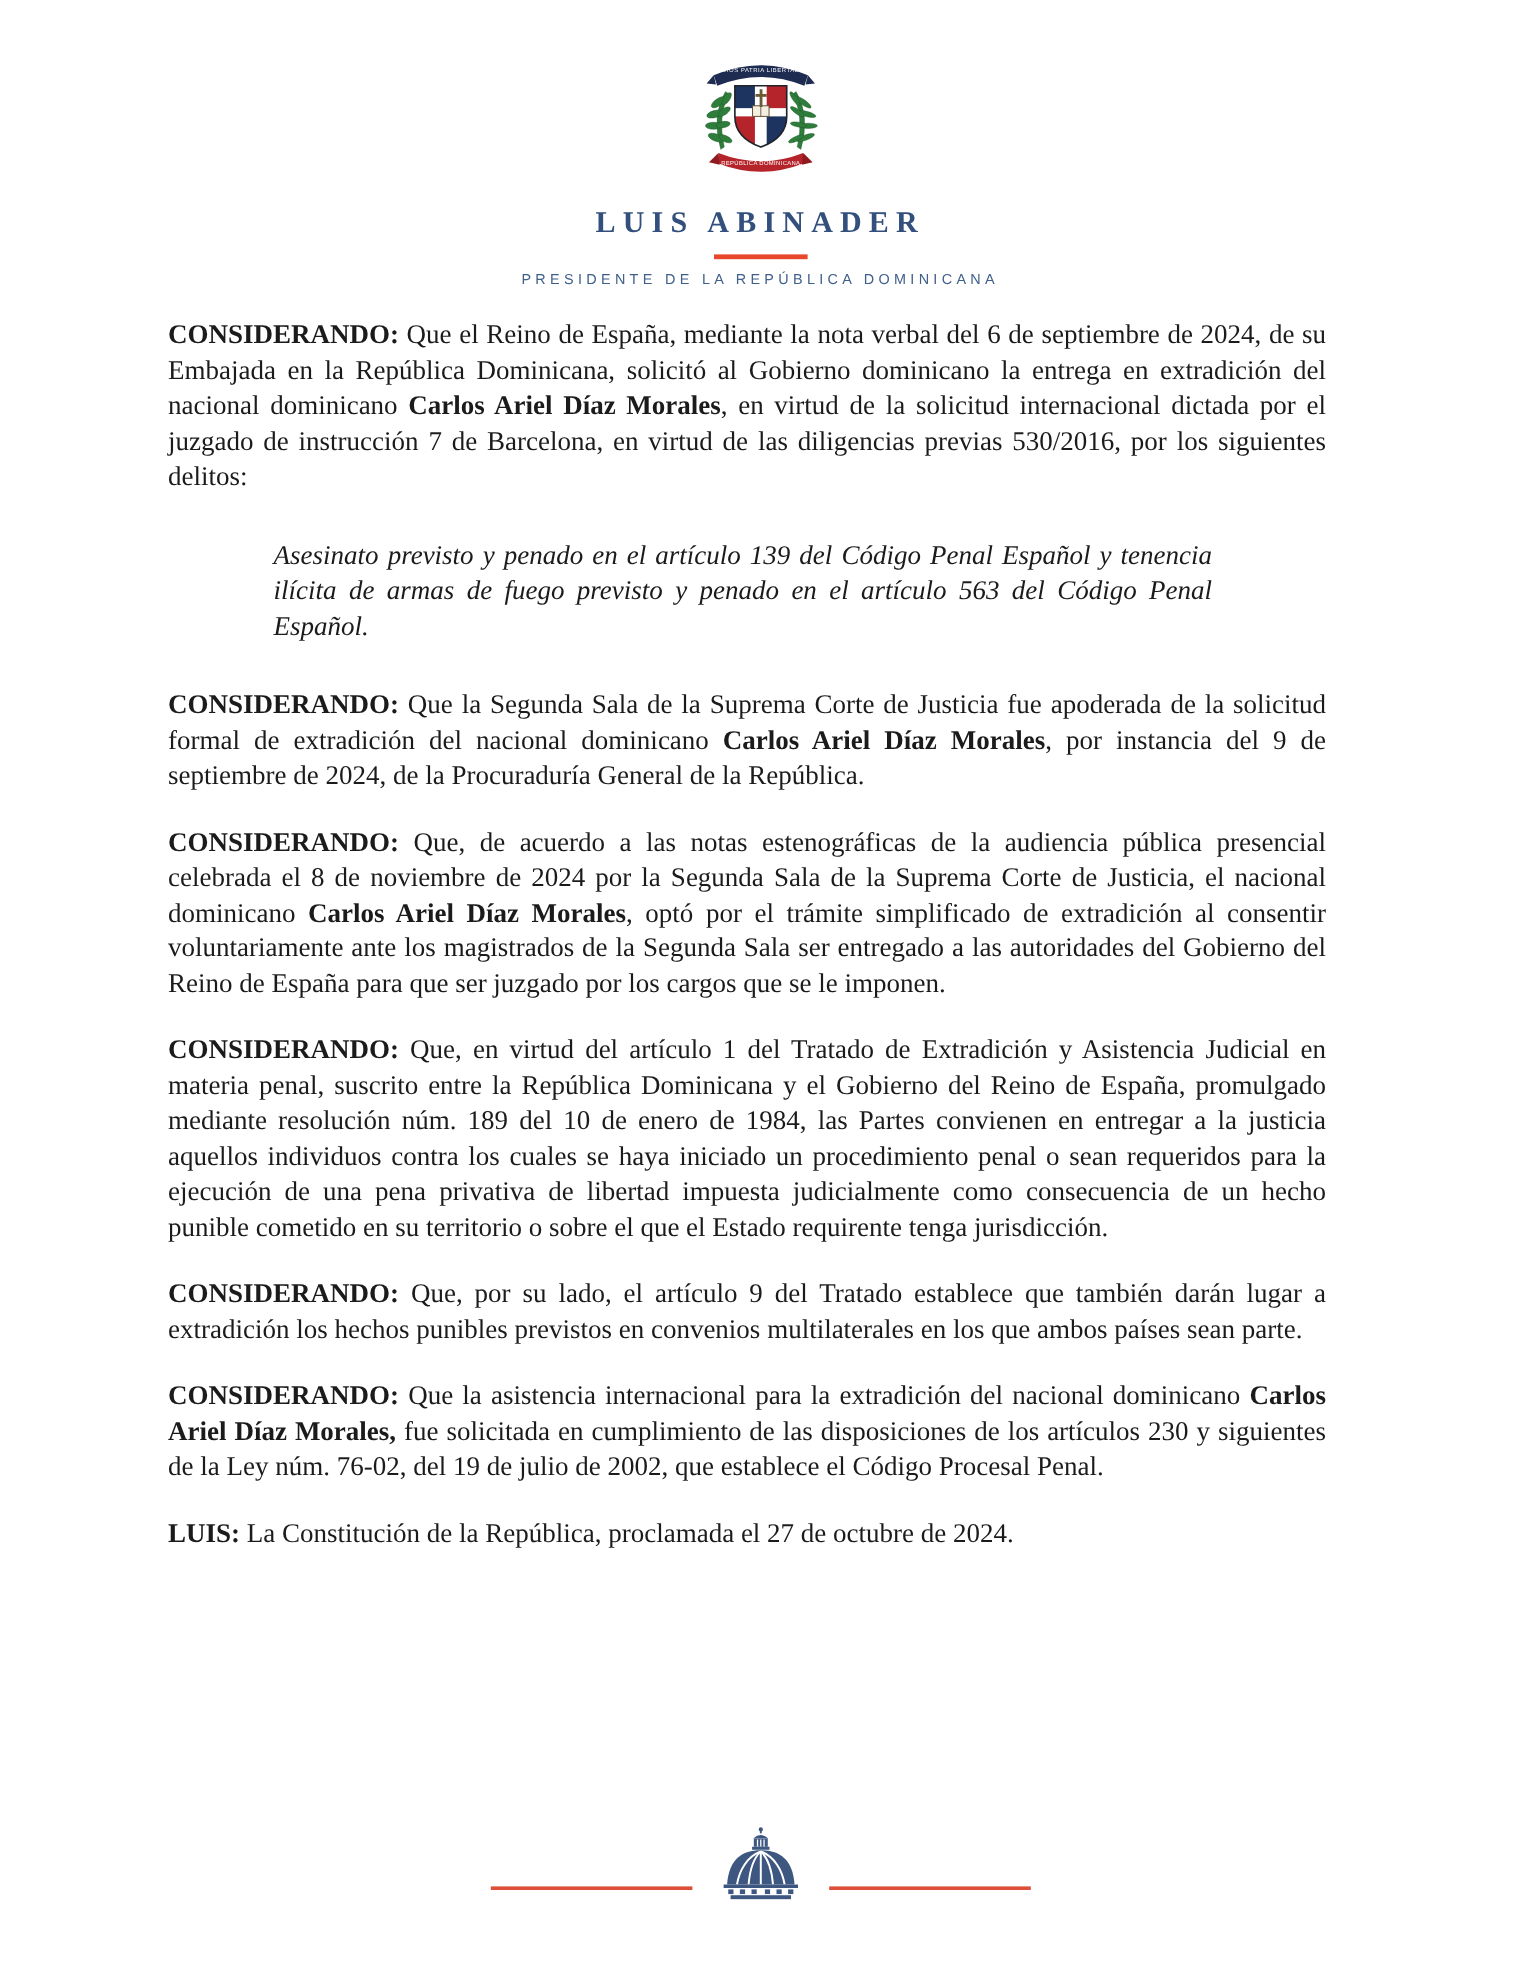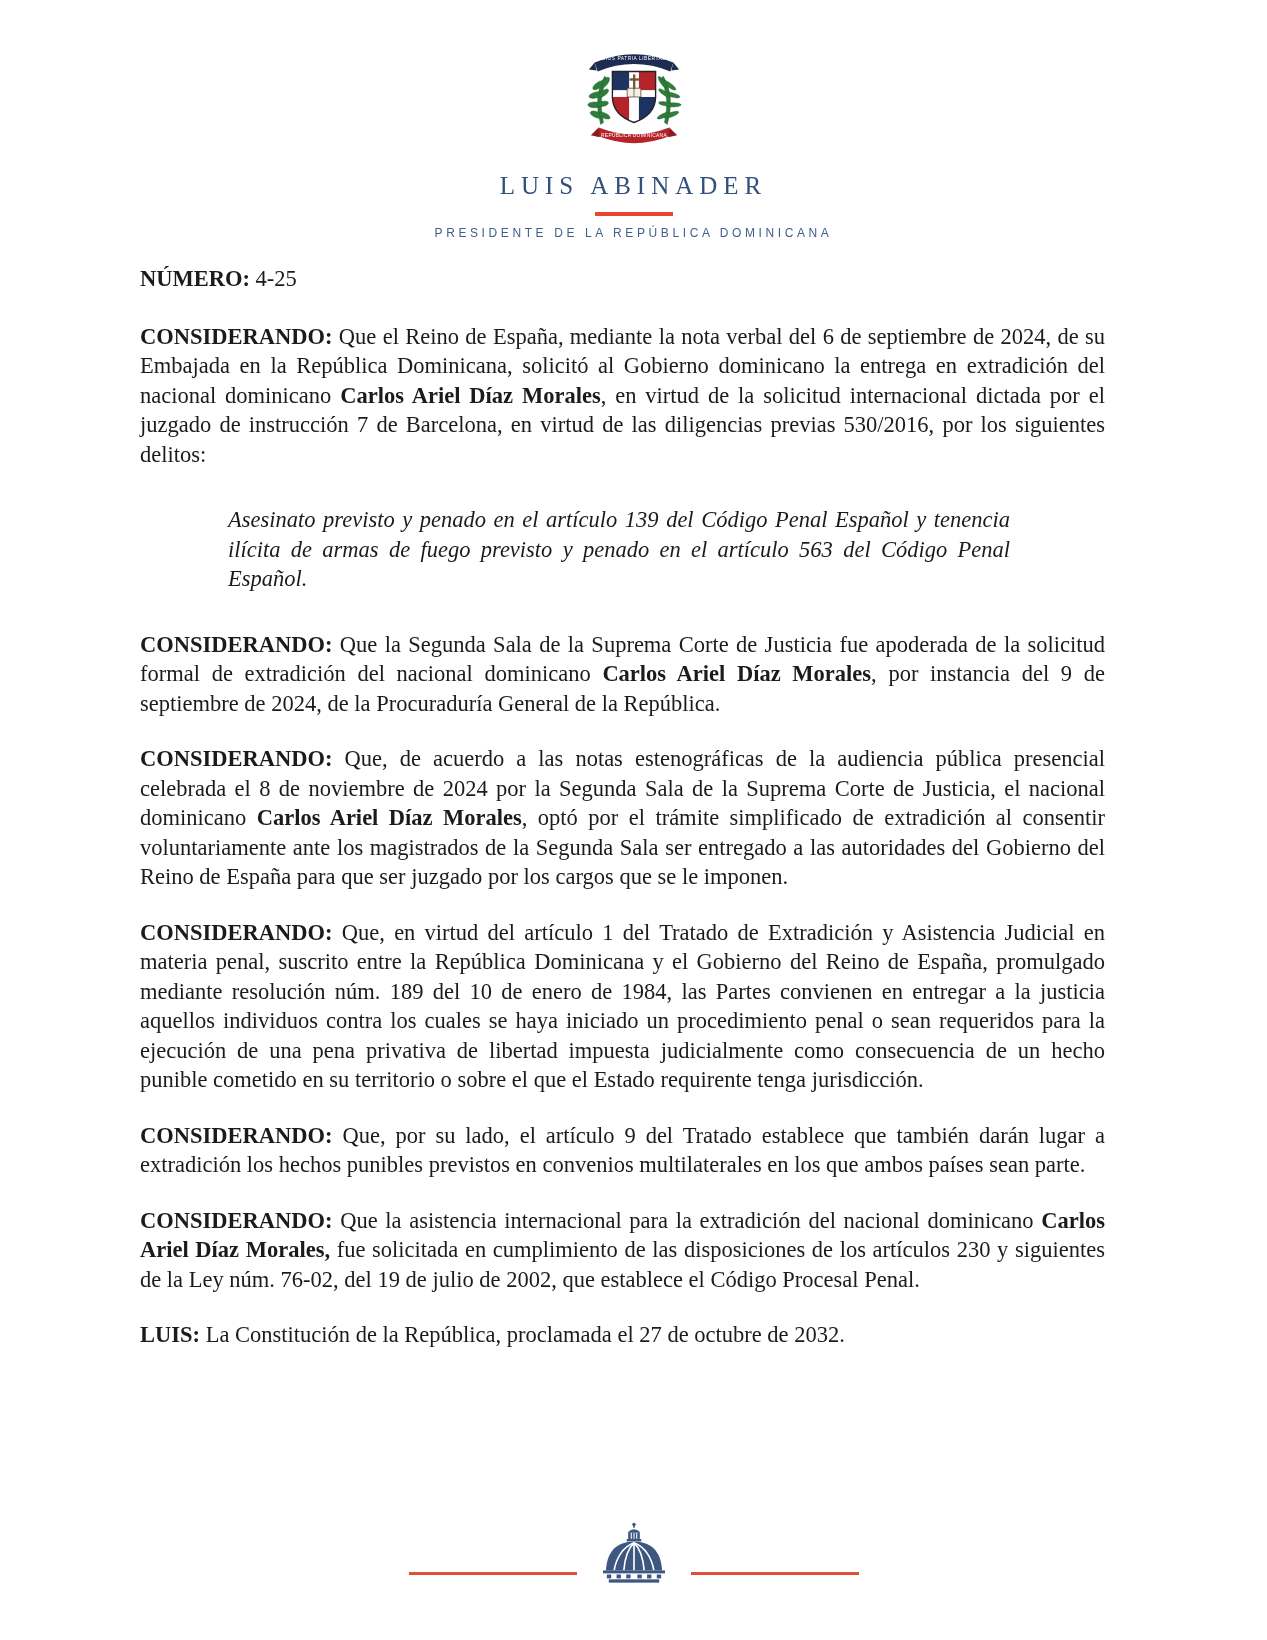--- a/index.html
+++ b/index.html
@@ -11,21 +11,21 @@
     background:#ffffff;
     font-family:"Liberation Serif", serif;
     color:#1b1b1b;
     overflow:hidden;
   }
   .header { text-align:center; padding-top:42px; }
   .coa { display:block; margin:0 auto; width:118px; height:108px; }
   .president-name {
     margin-top:22px;
     font-family:"Liberation Serif", serif;
-    font-weight:400;
+    font-weight:700;
     font-size:25px;
     letter-spacing:6px;
     color:#33507d;
   }
   .red-rule {
     width:78px; height:4px;
     background:#e8472c;
     margin:12px auto 0 auto;
   }
   .president-role {
@@ -128,30 +128,29 @@
       <path d="M96,87 L104,95 L95,97 Z" fill="#8f1b20"></path>
       <text x="60" y="97" font-size="5" fill="#ffffff" text-anchor="middle" font-family="Liberation Sans, sans-serif" letter-spacing="0.3">REPÚBLICA DOMINICANA</text>
     </svg>
 
     <div class="president-name">LUIS ABINADER</div>
     <div class="red-rule"></div>
     <div class="president-role">PRESIDENTE DE LA REPÚBLICA DOMINICANA</div>
   </div>
 
   <div class="body-area">
-    <p class="numero"><span class="label">NÚMERO:</span>&nbsp;<span>4-25</span></p>
     <div>
         <p class="para"><span class="b">CONSIDERANDO:</span><span> Que el Reino de España, mediante la nota verbal del 6 de septiembre de 2024, de su Embajada en la República Dominicana, solicitó al Gobierno dominicano la entrega en extradición del nacional dominicano </span><span class="b">Carlos Ariel Díaz Morales</span><span>, en virtud de la solicitud internacional dictada por el juzgado de instrucción 7 de Barcelona, en virtud de las diligencias previas 530/2016, por los siguientes delitos:</span></p>
         <p class="para quote"><span>Asesinato previsto y penado en el artículo 139 del Código Penal Español y tenencia ilícita de armas de fuego previsto y penado en el artículo 563 del Código Penal Español.</span></p>
         <p class="para"><span class="b">CONSIDERANDO:</span><span> Que la Segunda Sala de la Suprema Corte de Justicia fue apoderada de la solicitud formal de extradición del nacional dominicano </span><span class="b">Carlos Ariel Díaz Morales</span><span>, por instancia del 9 de septiembre de 2024, de la Procuraduría General de la República.</span></p>
         <p class="para"><span class="b">CONSIDERANDO:</span><span> Que, de acuerdo a las notas estenográficas de la audiencia pública presencial celebrada el 8 de noviembre de 2024 por la Segunda Sala de la Suprema Corte de Justicia, el nacional dominicano </span><span class="b">Carlos Ariel Díaz Morales</span><span>, optó por el trámite simplificado de extradición al consentir voluntariamente ante los magistrados de la Segunda Sala ser entregado a las autoridades del Gobierno del Reino de España para que ser juzgado por los cargos que se le imponen.</span></p>
         <p class="para"><span class="b">CONSIDERANDO:</span><span> Que, en virtud del artículo 1 del Tratado de Extradición y Asistencia Judicial en materia penal, suscrito entre la República Dominicana y el Gobierno del Reino de España, promulgado mediante resolución núm. 189 del 10 de enero de 1984, las Partes convienen en entregar a la justicia aquellos individuos contra los cuales se haya iniciado un procedimiento penal o sean requeridos para la ejecución de una pena privativa de libertad impuesta judicialmente como consecuencia de un hecho punible cometido en su territorio o sobre el que el Estado requirente tenga jurisdicción.</span></p>
         <p class="para"><span class="b">CONSIDERANDO:</span><span> Que, por su lado, el artículo 9 del Tratado establece que también darán lugar a extradición los hechos punibles previstos en convenios multilaterales en los que ambos países sean parte.</span></p>
         <p class="para"><span class="b">CONSIDERANDO:</span><span> Que la asistencia internacional para la extradición del nacional dominicano </span><span class="b">Carlos Ariel Díaz Morales,</span><span> fue solicitada en cumplimiento de las disposiciones de los artículos 230 y siguientes de la Ley núm. 76-02, del 19 de julio de 2002, que establece el Código Procesal Penal.</span></p>
-        <p class="para"><span class="b">LUIS:</span><span> La Constitución de la República, proclamada el 27 de octubre de 2032.</span></p>
+        <p class="para"><span class="b">LUIS:</span><span> La Constitución de la República, proclamada el 27 de octubre de 2024.</span></p>
       </div>
   </div>
 
   <div class="footer">
     <span class="fline"></span>
     <svg class="dome" viewBox="0 0 72 64" xmlns="http://www.w3.org/2000/svg">
       <g fill="#3d5781">
 
         <circle cx="36" cy="2.6" r="1.8"></circle>
         <rect x="35.2" y="3.6" width="1.6" height="2.4"></rect>

